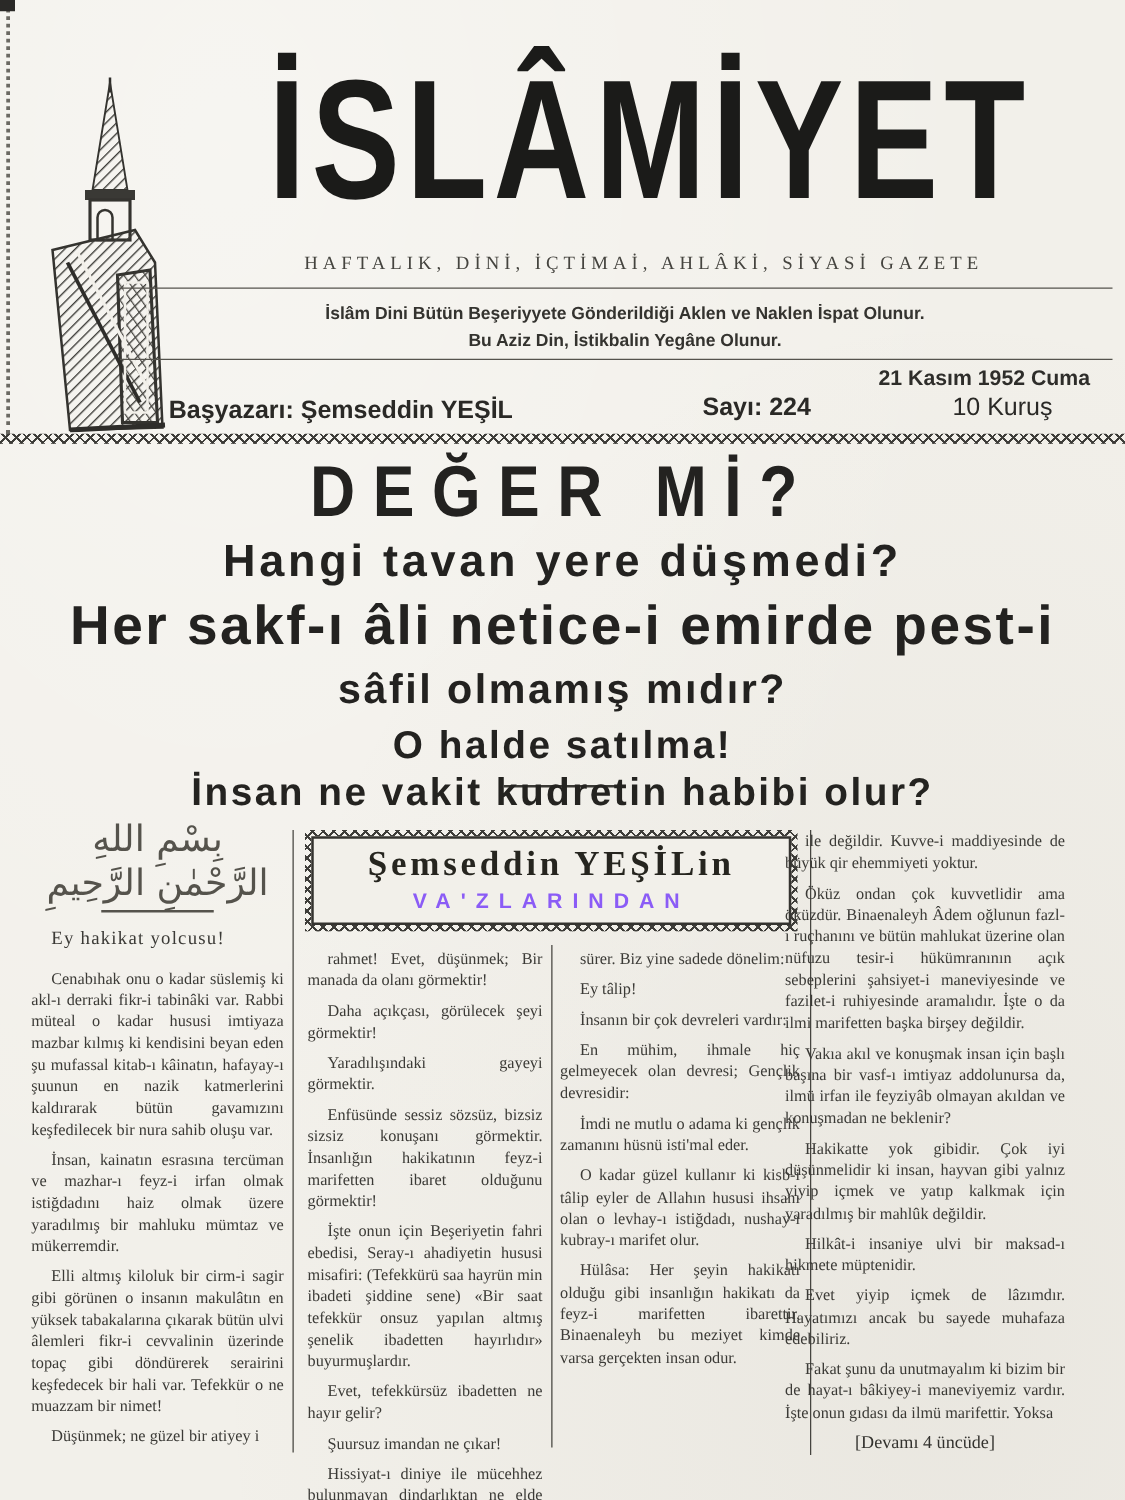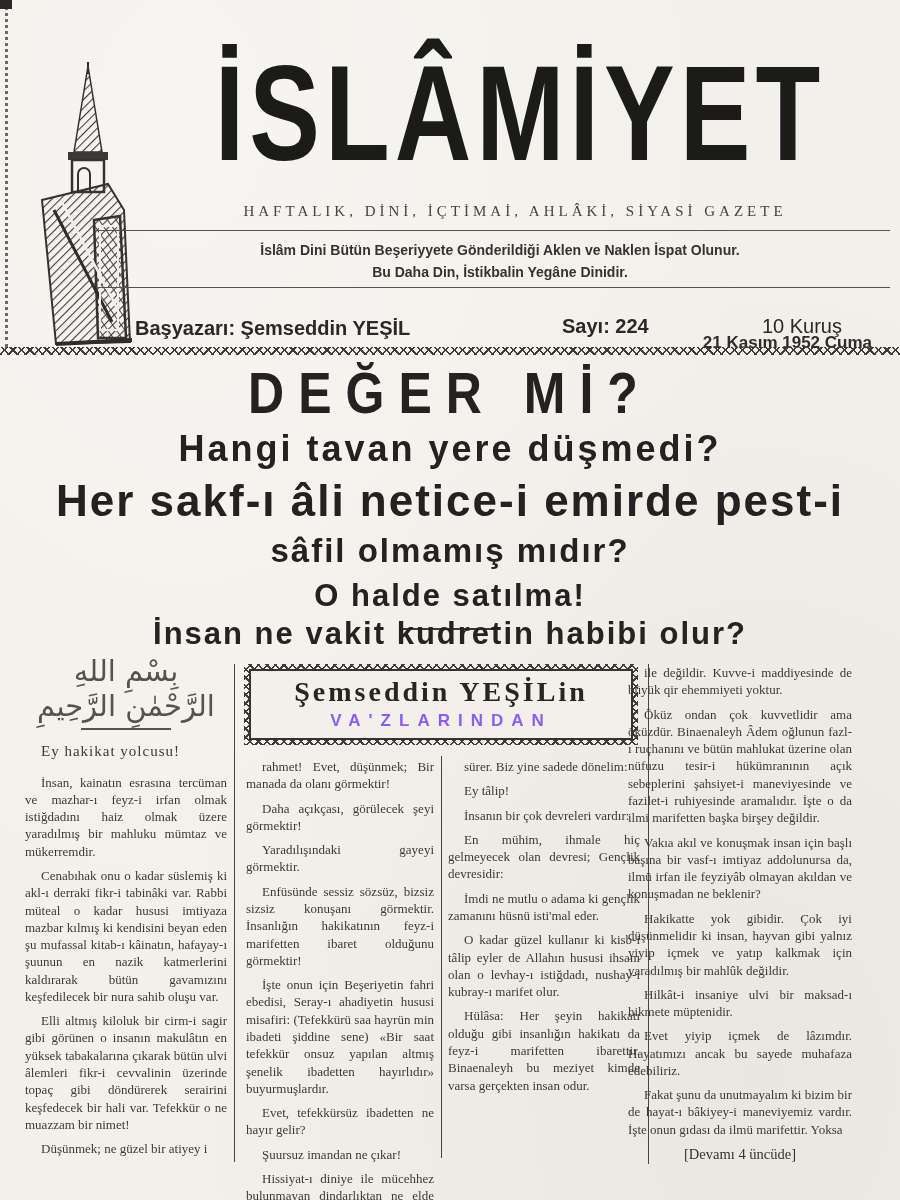--- a/index.html
+++ b/index.html
@@ -32,21 +32,21 @@
   .rule{position:absolute;border-top:1.6px solid #55534d;}
   .rule-1{top:230px;left:96px;width:794px;}
   .rule-2{top:287px;left:96px;width:794px;}
   .motto{
     position:absolute;top:240px;left:170px;width:660px;text-align:center;
     font-family:"Liberation Sans",sans-serif;font-weight:bold;font-size:14px;
     color:#34332f;line-height:1.55;
   }
   .date-line{
     position:absolute;top:293px;right:28px;
-    font-family:"Liberation Sans",sans-serif;font-weight:bold;font-size:17px;color:#2e2d2a;margin-top:40px;
+    font-family:"Liberation Sans",sans-serif;font-weight:bold;font-size:17px;color:#2e2d2a;
   }
   .editor{
     position:absolute;top:317px;left:135px;
     font-family:"Liberation Sans",sans-serif;font-weight:bold;font-size:20px;color:#2a2926;
   }
   .issue{
     position:absolute;top:315px;left:562px;
     font-family:"Liberation Sans",sans-serif;font-weight:bold;font-size:20px;color:#2a2926;
   }
   .price{
@@ -131,21 +131,21 @@
       <rect x="88" y="166" width="18" height="104" fill="none" stroke="#f2f0ea" stroke-width="2"></rect>
       <line x1="44" y1="284" x2="120" y2="280" stroke="#2e2d2a" stroke-width="4"></line>
     </svg>
   </div>
 
   <div class="np-title">İSLÂMİYET</div>
   <div class="np-subtitle">HAFTALIK, DİNİ, İÇTİMAİ, AHLÂKİ, SİYASİ GAZETE</div>
   <div class="rule rule-1"></div>
   <div class="motto">
     <div>İslâm Dini Bütün Beşeriyyete Gönderildiği Aklen ve Naklen İspat Olunur.</div>
-    <div>Bu Daha Din, İstikbalin Yegâne Dinidir.</div>
+    <div>Bu Aziz Din, İstikbalin Yegâne Olunur.</div>
   </div>
   <div class="rule rule-2"></div>
   <div class="date-line">21 Kasım 1952 Cuma</div>
   <div class="editor">Başyazarı:  Şemseddin YEŞİL</div>
   <div class="issue">Sayı:  224</div>
   <div class="price">10 Kuruş</div>
   <div class="zigzag"></div>
 
   <div class="headline-wrap">
     <div class="hl-1">DEĞER Mİ?</div>
@@ -166,22 +166,22 @@
 
   <div class="divider div-1"></div>
   <div class="divider div-2"></div>
   <div class="divider div-3"></div>
 
   <div class="col col-1">
     <div class="bismillah">بِسْمِ اللهِ الرَّحْمٰنِ الرَّحِيمِ</div>
     <div class="bismillah-rule"></div>
     <div class="salutation">Ey hakikat yolcusu!</div>
     <div>
+        <p class="para">Cenabıhak onu o kadar süslemiş ki akl-ı derraki fikr-i tabinâki var. Rabbi müteal o kadar hususi imtiyaza mazbar kılmış ki kendisini beyan eden şu mufassal kitab-ı kâinatın, hafayay-ı şuunun en nazik katmerlerini kaldırarak bütün gavamızını keşfedilecek bir nura sahib oluşu var.</p>
         <p class="para">İnsan, kainatın esrasına tercüman ve mazhar-ı feyz-i irfan olmak istiğdadını haiz olmak üzere yaradılmış bir mahluku mümtaz ve mükerremdir.</p>
-        <p class="para">Cenabıhak onu o kadar süslemiş ki akl-ı derraki fikr-i tabinâki var. Rabbi müteal o kadar hususi imtiyaza mazbar kılmış ki kendisini beyan eden şu mufassal kitab-ı kâinatın, hafayay-ı şuunun en nazik katmerlerini kaldırarak bütün gavamızını keşfedilecek bir nura sahib oluşu var.</p>
         <p class="para">Elli altmış kiloluk bir cirm-i sagir gibi görünen o insanın makulâtın en yüksek tabakalarına çıkarak bütün ulvi âlemleri fikr-i cevvalinin üzerinde topaç gibi döndürerek serairini keşfedecek bir hali var. Tefekkür o ne muazzam bir nimet!</p>
         <p class="para">Düşünmek; ne güzel bir atiyey i</p>
       </div>
   </div>
 
   <div class="col col-2">
     <div>
         <p class="para">rahmet! Evet, düşünmek; Bir manada da olanı görmektir!</p>
         <p class="para">Daha açıkçası, görülecek şeyi görmektir!</p>
         <p class="para">Yaradılışındaki gayeyi görmektir.</p>

